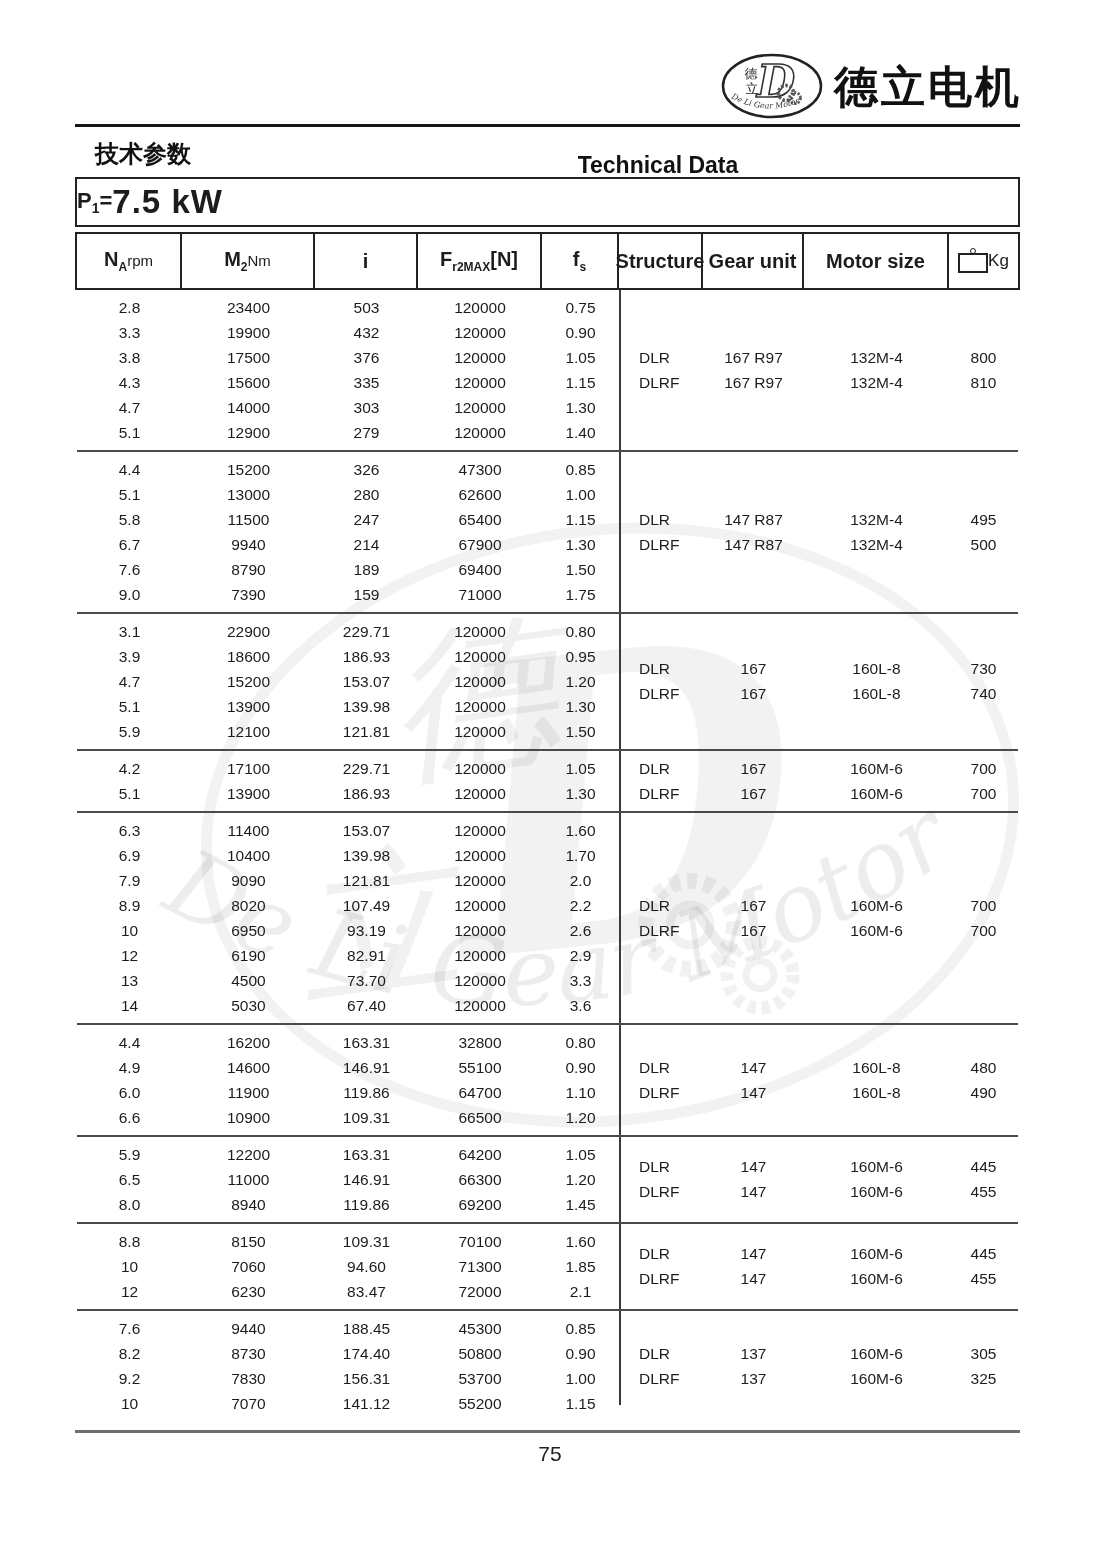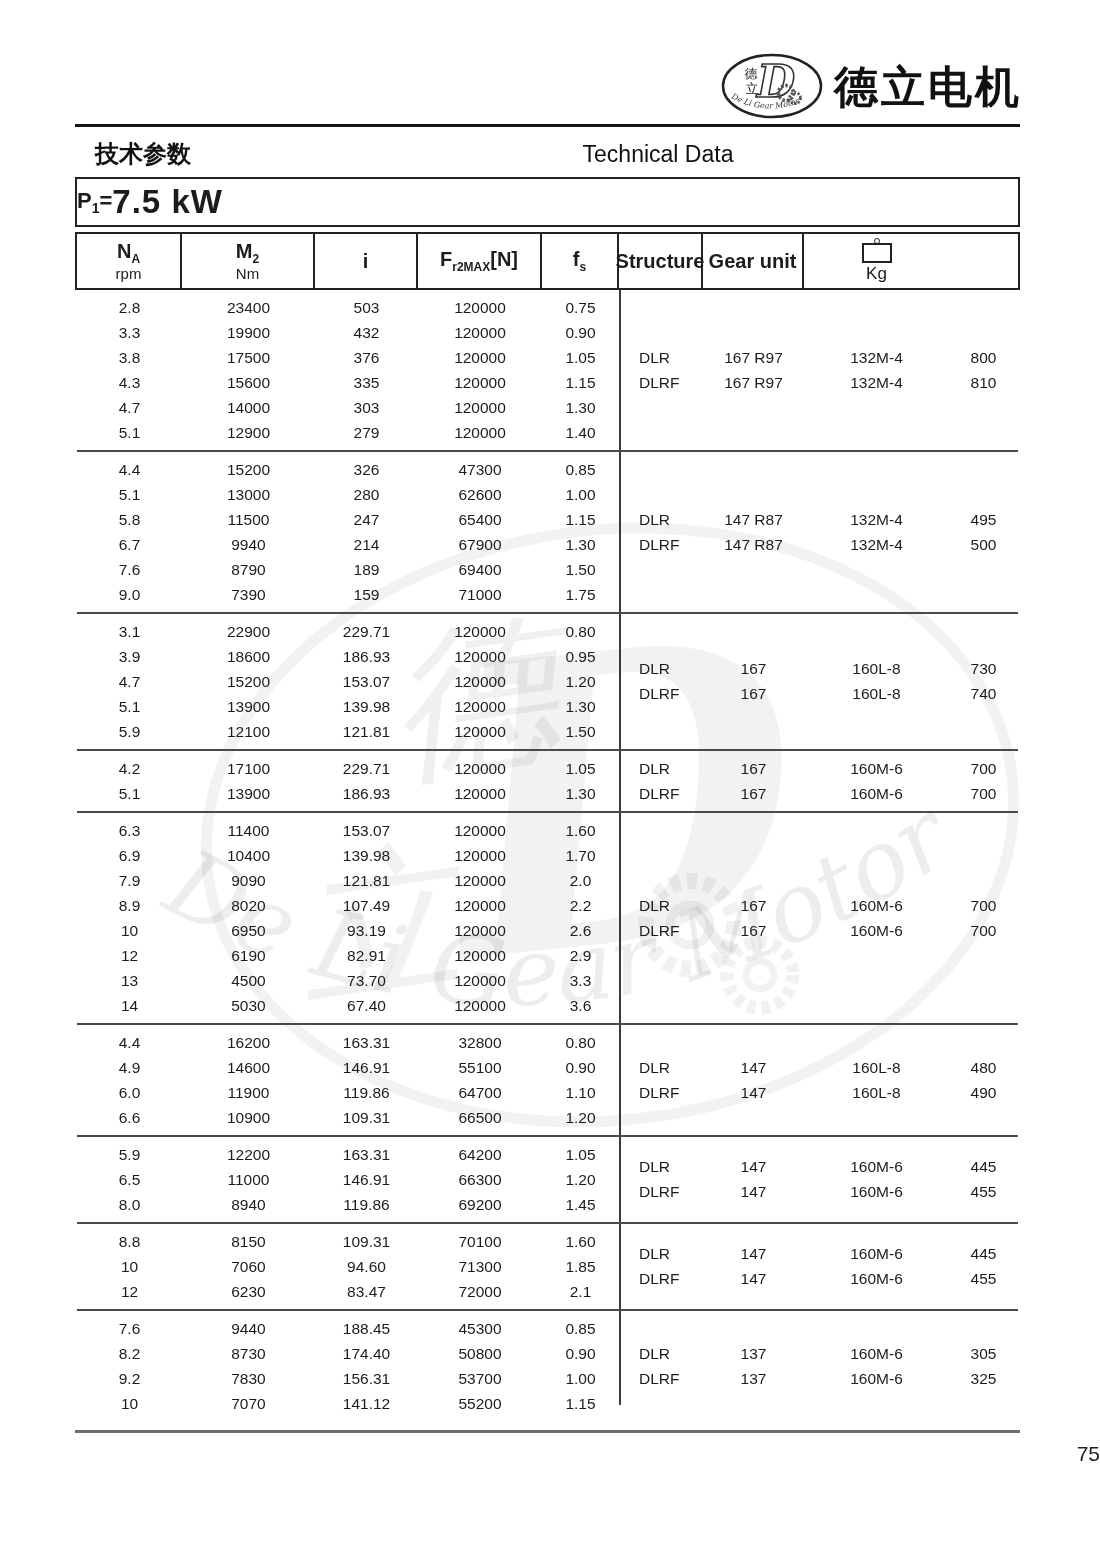--- a/index.html
+++ b/index.html
@@ -13,38 +13,38 @@
 
   
   .logo-svg { position:absolute; left:720px; top:53px; width:104px; height:68px; }
   .brand {
     position:absolute; left:834px; top:58px; width:195px;
     font-family:Liberation Sans, sans-serif; font-weight:bold; font-size:44px;
     letter-spacing:3px; color:#111; white-space:nowrap;
   }
   .header-rule { position:absolute; left:75px; top:124px; width:945px; height:3px; background:#161616; }
   .section-cn { position:absolute; left:75px; top:138px; font-size:24px; font-weight:bold; color:#111;margin-left:20px; }
-  .section-en { position:absolute; left:658px; top:141px; transform:translateX(-50%); font-size:23px; font-weight:normal; color:#111; white-space:nowrap; }
+  .section-en { position:absolute; left:658px; top:152px; transform:translateX(-50%); font-size:23px; font-weight:bold; color:#111; white-space:nowrap; }
 
   
   .title-box {
     position:absolute; left:75px; top:177px; width:945px; height:50px; box-sizing:border-box;
     border:2px solid #222; display:flex; align-items:center; justify-content:flex-start;
   }
   .tp { font-size:22px; font-weight:bold; }
   .tsub { font-size:14px; font-weight:bold; }
   .tv { font-size:33px; font-weight:bold; letter-spacing:1px; }
 
   
   .thead {
     position:absolute; left:75px; top:232px; width:945px; height:58px; box-sizing:border-box;
     border:2px solid #222; display:grid;
     grid-template-columns:105px 133px 103px 124px 77px 84px 101px 145px auto;
   }
-  .th { border-right:2px solid #222; box-sizing:border-box; display:flex; flex-direction:column; align-items:center; justify-content:center; line-height:1.1; }
+  .th { border-right:2px solid #222; box-sizing:border-box; display:flex; flex-direction:row; align-items:center; justify-content:center; line-height:1.1; }
   .th:last-child { border-right:none; }
   .th-main { font-size:20px; font-weight:bold; white-space:nowrap; }
   .th-sub { font-size:12px; font-weight:bold; }
   .th-unit { font-size:15px; font-weight:normal; }
   .weight-icon { position:relative; width:30px; height:26px; }
   .weight-icon .knob { position:absolute; top:0; left:50%; transform:translateX(-50%); width:6px; height:6px; border:1.5px solid #222; border-radius:50%; box-sizing:border-box; background:#fff; }
   .weight-icon .block { position:absolute; top:5px; left:0; width:30px; height:20px; border:2px solid #222; box-sizing:border-box; background:#fff; }
   .kg-label { font-size:17px; margin-top:1px; }
 
   
@@ -53,21 +53,21 @@
   .group { position:relative; padding:5px 0; border-bottom:2px solid #4a4a4a; }
   .group:last-child { border-bottom:none; }
   .row { display:grid; grid-template-columns:105px 133px 103px 124px 77px; height:25px; }
   .cell { display:flex; align-items:center; justify-content:center; font-size:15.5px; white-space:nowrap; }
   .info { position:absolute; left:542px; top:50%; transform:translateY(-50%); width:399px; }
   .inforow { display:grid; grid-template-columns:84px 101px 145px 69px; height:25px; }
   .inforow .cell:first-child { justify-content:flex-start; padding-left:20px; }
 
   
   .footer-rule { position:absolute; left:75px; top:1430px; width:945px; height:3px; background:#6e6e6e; }
-  .page-number { position:absolute; left:0; top:1442px; width:1100px; text-align:right; font-size:21px; color:#222; }
+  .page-number { position:absolute; left:0; top:1442px; width:1100px; text-align:center; font-size:21px; color:#222; }
 </style>
 </head>
 <body>
 
 <div class="page">
 
   <svg class="watermark" width="1100" height="1555" viewBox="0 0 1100 1555" xmlns="http://www.w3.org/2000/svg" xmlns:xlink="http://www.w3.org/1999/xlink">
     <ellipse cx="610" cy="825" rx="405" ry="295" fill="none" stroke="rgba(0,0,0,0.05)" stroke-width="11" transform="rotate(-7 610 825)"></ellipse>
     <text x="480" y="755" font-size="165" text-anchor="middle" font-family="DejaVu Serif, serif" font-style="italic" fill="rgba(0,0,0,0.06)" transform="rotate(-8 480 755)">德</text>
     <text x="385" y="980" font-size="160" text-anchor="middle" font-family="DejaVu Serif, serif" font-style="italic" fill="rgba(0,0,0,0.055)" transform="rotate(-8 385 980)">立</text>
@@ -129,20 +129,23 @@
       <div class="th">
         <div class="th-main"><span>f</span><sub class="th-sub">s</sub></div>
       </div>
       <div class="th">
         <div class="th-main">Structure</div>
       </div>
       <div class="th">
         <div class="th-main">Gear unit</div>
       </div>
       <div class="th">
+        <div class="th-main">Motor size</div>
+      </div>
+      <div class="th">
         <div class="weight-icon">
           <span class="knob"></span>
             <span class="block"></span>
         </div>
         <div class="kg-label">Kg</div>
       </div>
     </div>
 
     <div class="tbody">
       <div class="vline"></div>

